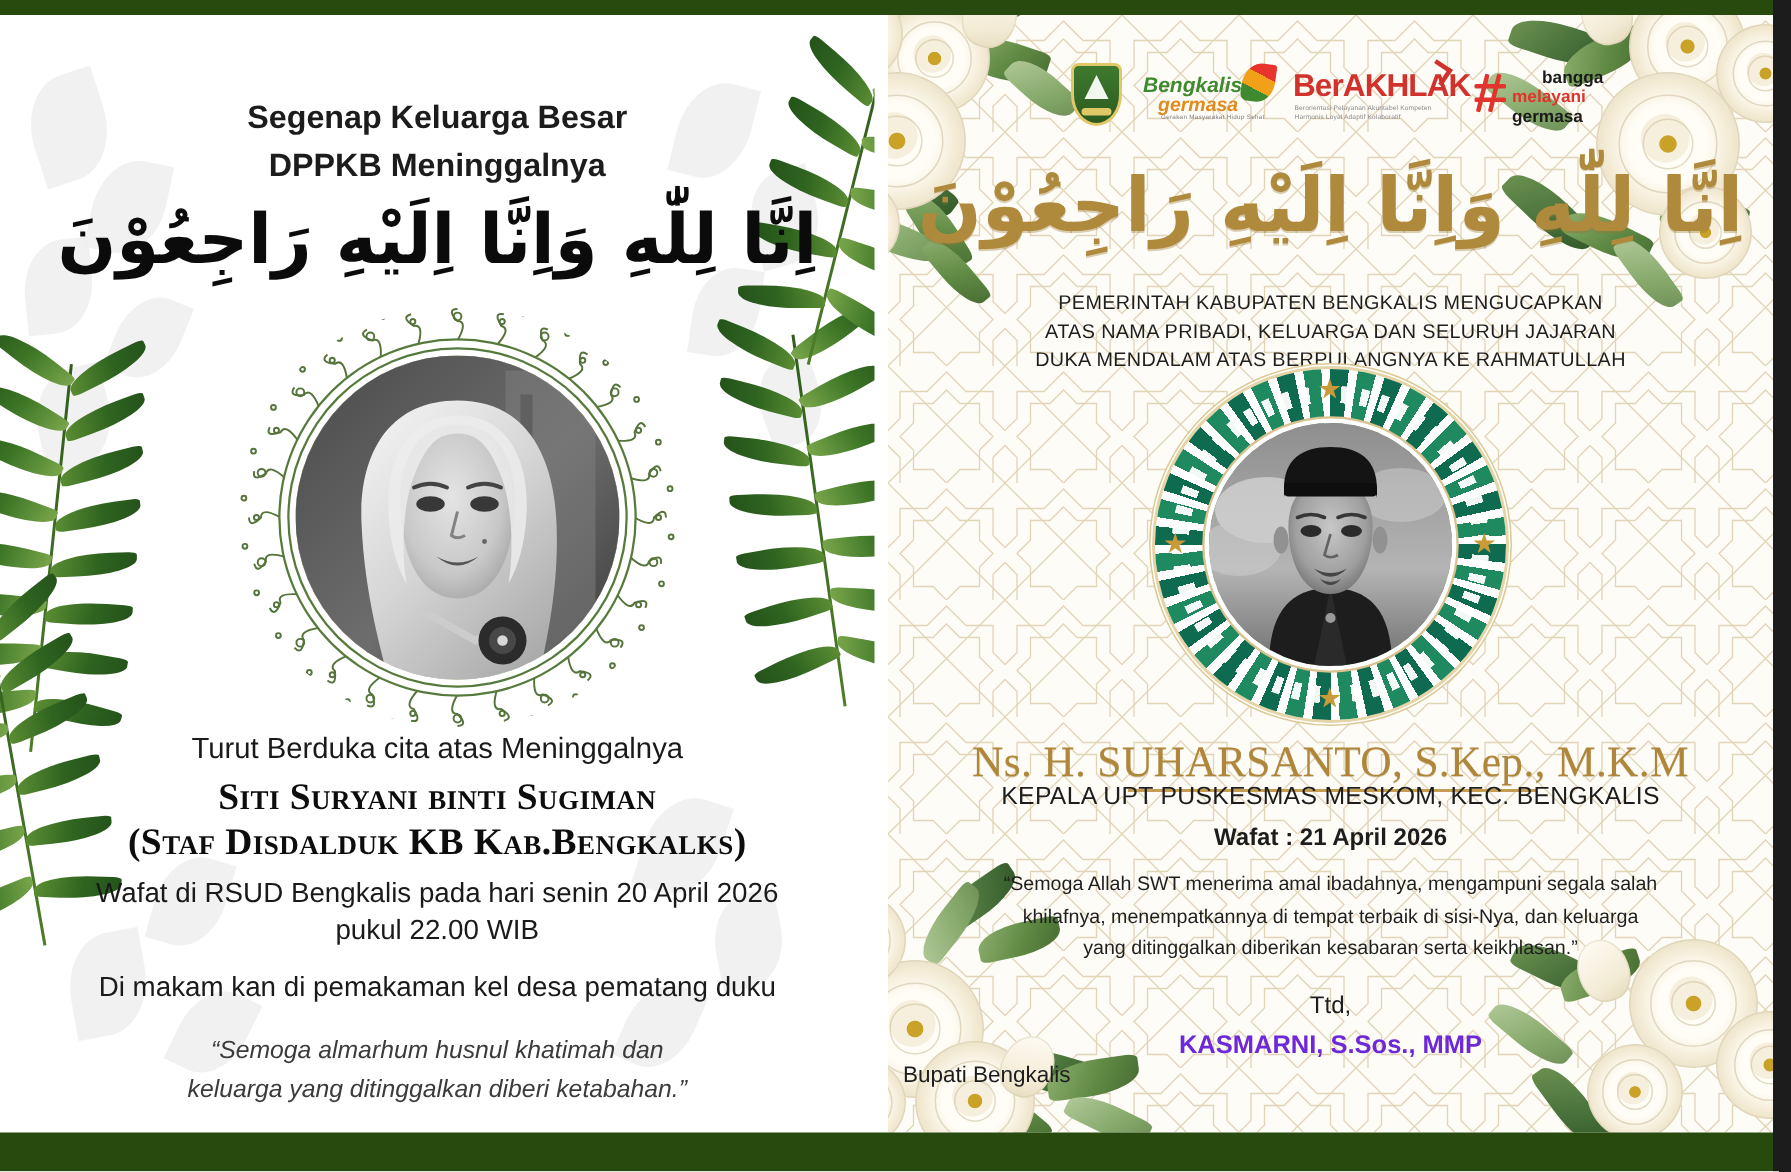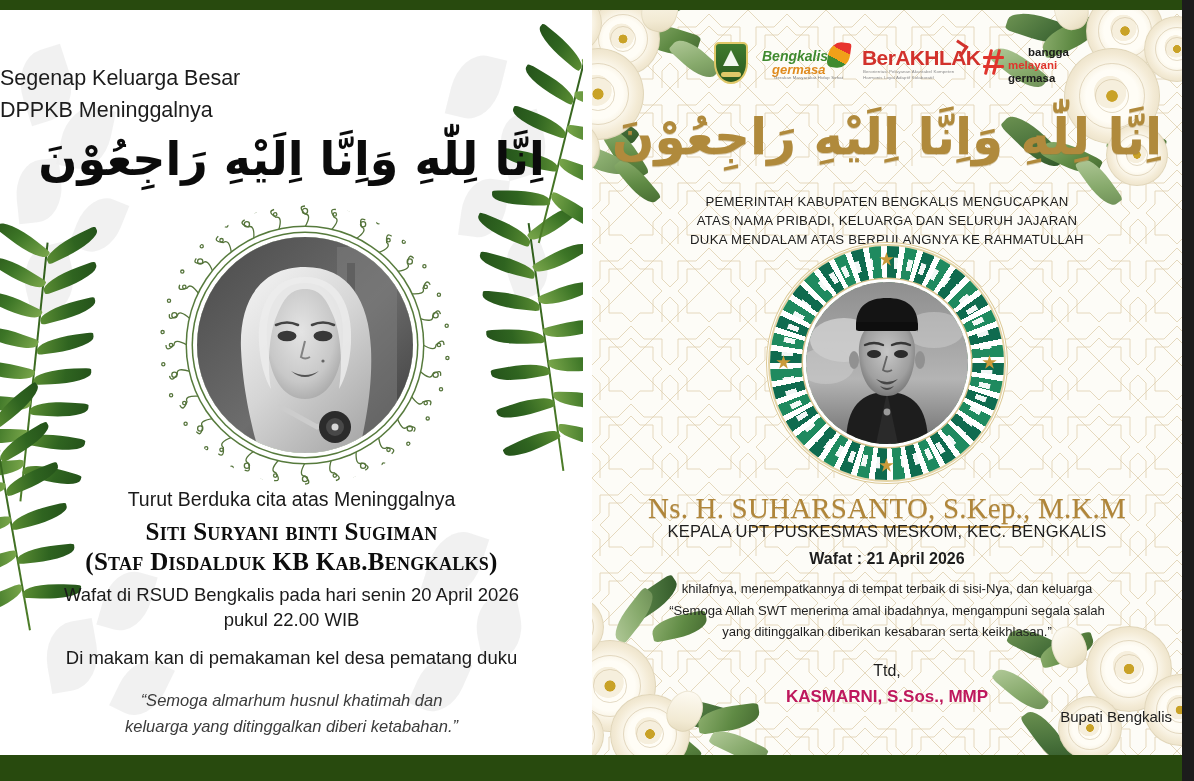--- a/index.html
+++ b/index.html
@@ -110,23 +110,23 @@
     border-radius: 58% 12% 58% 12%;
     background: linear-gradient(120deg, #8fb070 0%, #5f8a44 55%, #456a31 100%);
     transform-origin: 10% 50%;
   }
   .rleaf.dark { background: linear-gradient(120deg, #6f9453 0%, #47703a 60%, #2f5526 100%); }
   .rleaf.pale { background: linear-gradient(120deg, #b4cb9b 0%, #86a96b 60%, #6c8d55 100%); }
 
   
   .l-head {
     position: absolute; left: 0; right: 0; top: 52px;
-    text-align: left; z-index: 10;
+    text-align: center; z-index: 10;
     font-size: 21.5px; line-height: 1.5; color: #1c1c1c;
-    font-family: "Liberation Sans", sans-serif; font-weight: 400;
+    font-family: "Liberation Sans", sans-serif; font-weight: 700;
   }
   .l-arabic {
     position: absolute; left: 0; right: 0; top: 122px;
     text-align: center; z-index: 10;
     font-size: 46px; color: #0b0b0b; font-weight: 700;
     font-family: "DejaVu Sans", sans-serif;
     direction: rtl; letter-spacing: -1px;
   }
 
   
@@ -331,25 +331,25 @@
     text-align: center; z-index: 12;
     font-size: 13.1px; line-height: 1.65; color: #1f1f1f;
   }
   .r-ttd {
     position: absolute; left: 10px; right: 10px; top: 652px;
     text-align: center; z-index: 12; font-size: 16px; color: #1d1d1d;
   }
   .r-signer {
     position: absolute; left: 10px; right: 10px; top: 677px;
     text-align: center; z-index: 12;
-    font-size: 17px; font-weight: 700; color: #be185d;
+    font-size: 17px; font-weight: 700; color: #6d28d9;
   }
   .r-signer-role {
     position: absolute; left: 10px; right: 10px; top: 698px;
-    text-align: right; z-index: 12; font-size: 15px; color: #1d1d1d;
+    text-align: left; z-index: 12; font-size: 15px; color: #1d1d1d;
   }
 
   .photo-svg { width: 100%; height: 100%; display: block; filter: grayscale(1); }
 </style>
 </head>
 <body>
 
 <div id="stage">
 
   <div class="edge-bar top"></div>
@@ -759,22 +759,22 @@
         </svg>
       </div>
     </div>
 
     <div class="r-name">Ns. H. SUHARSANTO, S.Kep., M.K.M</div>
     <div class="r-name-rule"></div>
     <div class="r-role">KEPALA UPT PUSKESMAS MESKOM, KEC. BENGKALIS</div>
     <div class="r-date">Wafat : 21 April 2026</div>
 
     <div class="r-quote">
+      <div>“Semoga Allah SWT menerima amal ibadahnya, mengampuni segala salah</div>
       <div>khilafnya, menempatkannya di tempat terbaik di sisi-Nya, dan keluarga</div>
-      <div>“Semoga Allah SWT menerima amal ibadahnya, mengampuni segala salah</div>
       <div>yang ditinggalkan diberikan kesabaran serta keikhlasan.”</div>
     </div>
 
     <div class="r-ttd">Ttd,</div>
     <div class="r-signer">KASMARNI, S.Sos., MMP</div>
     <div class="r-signer-role">Bupati Bengkalis</div>
   </div>
 </div>
 
 </body></html>

